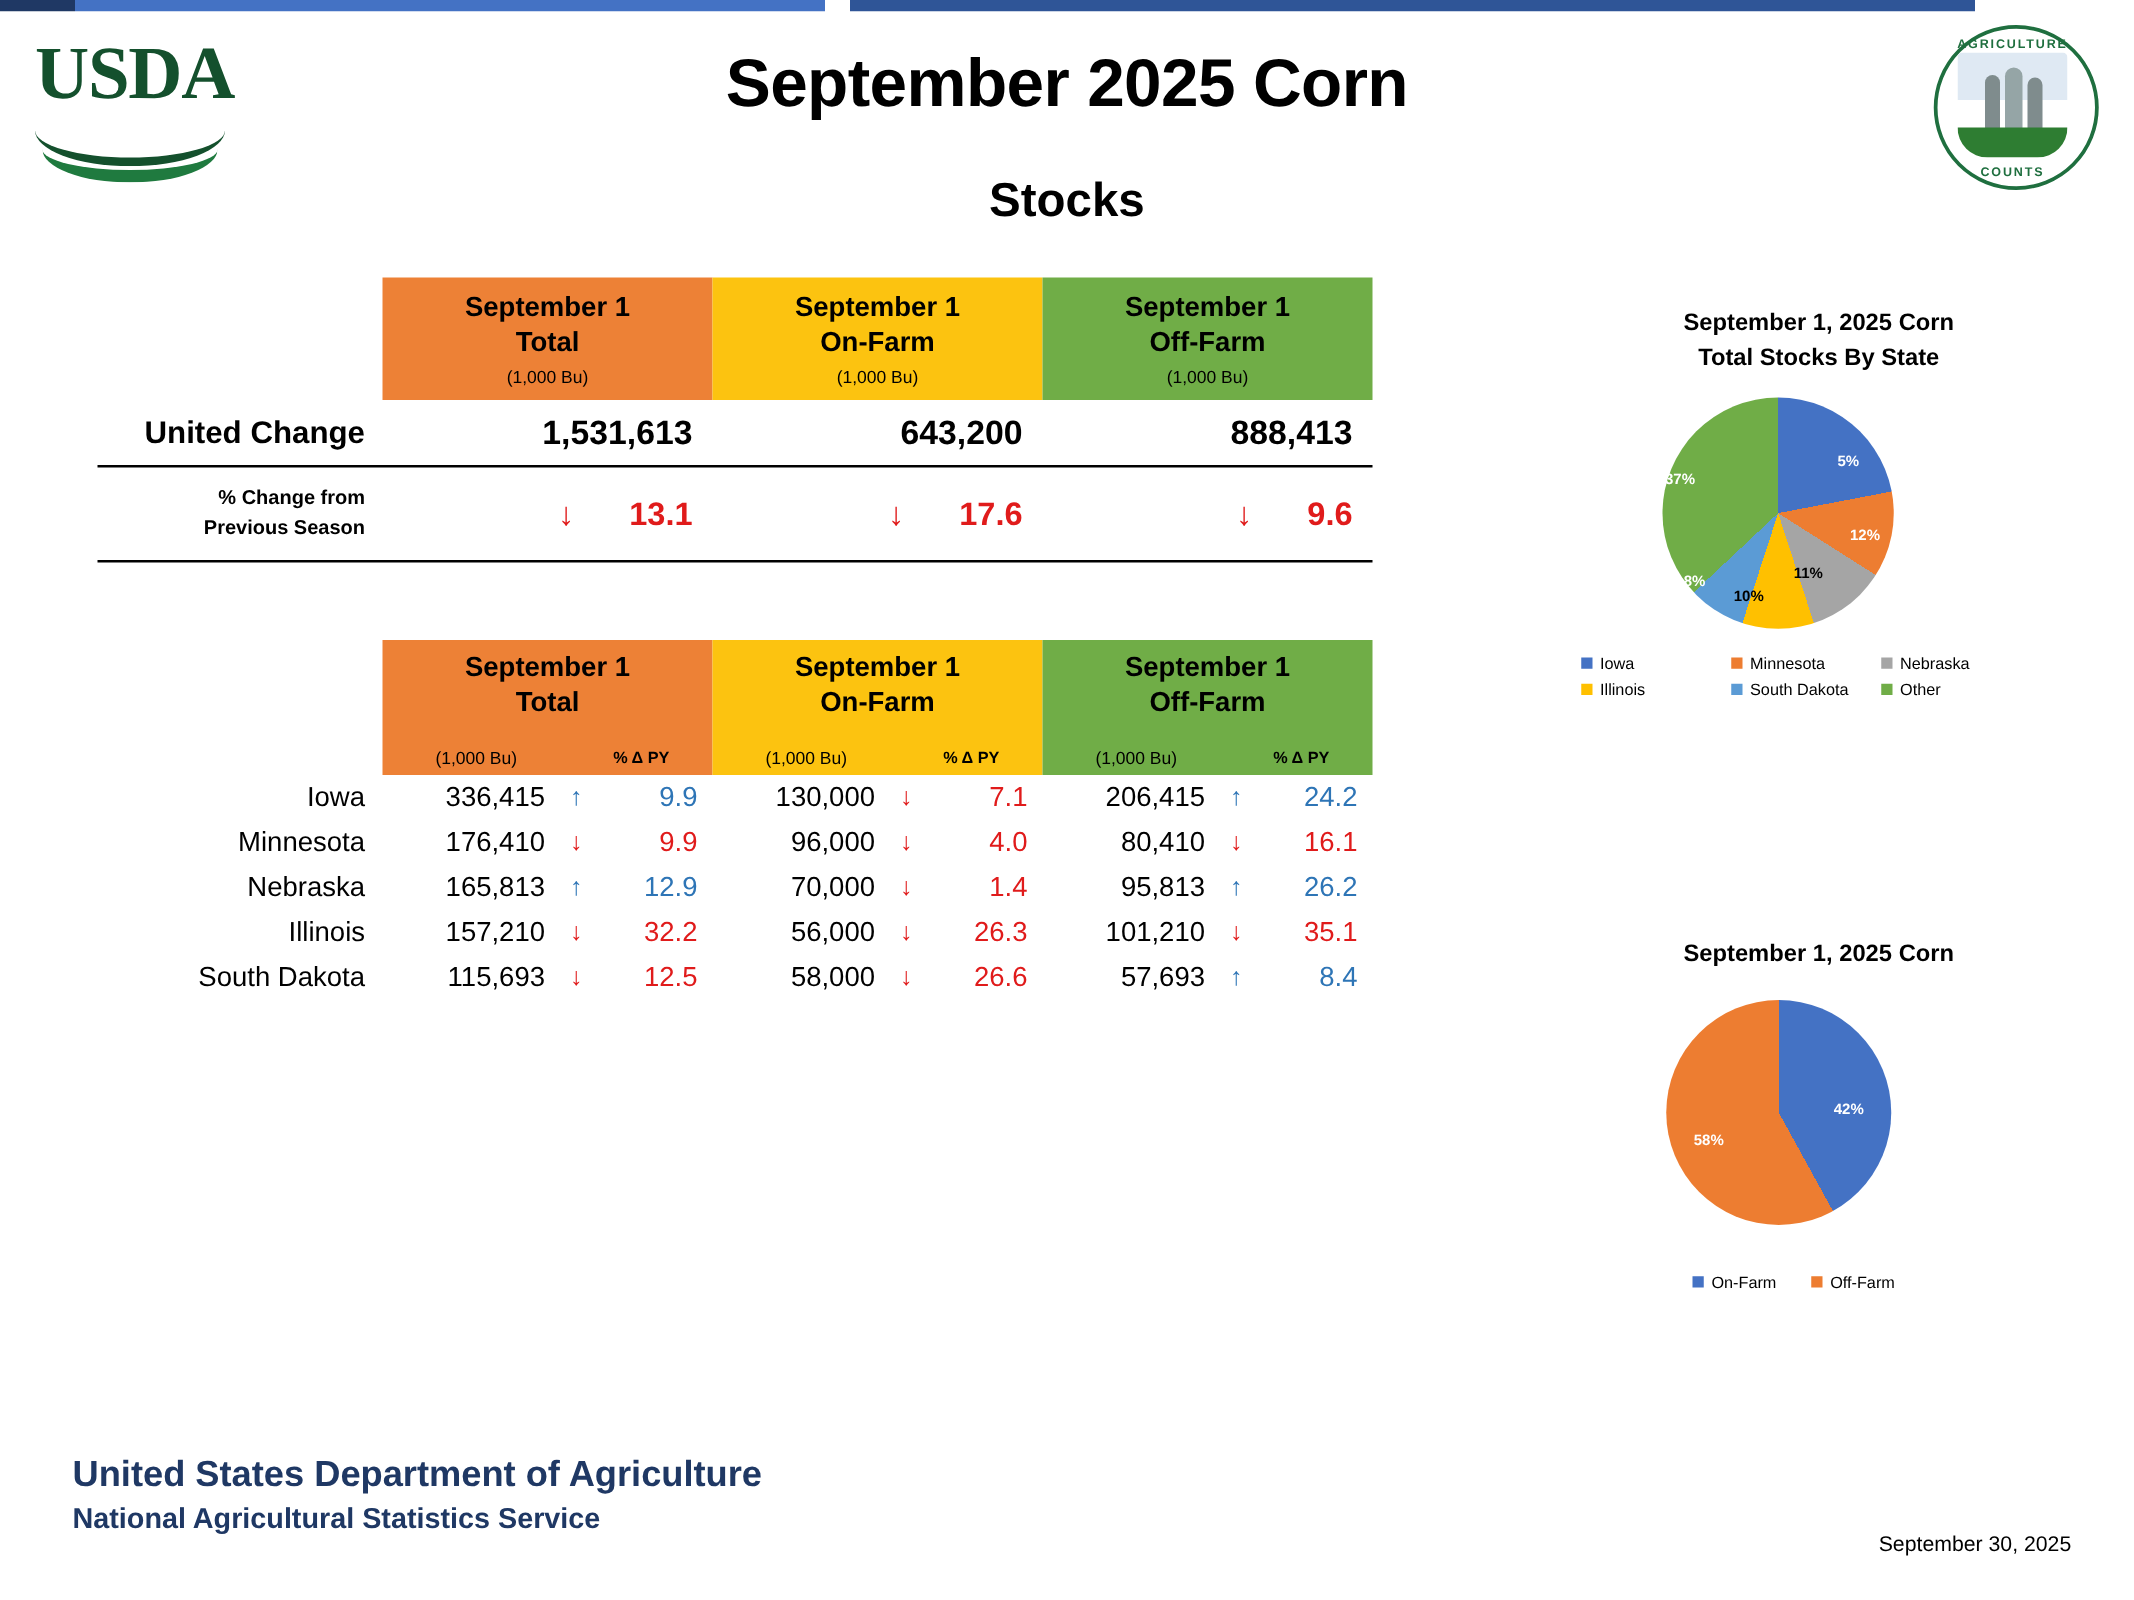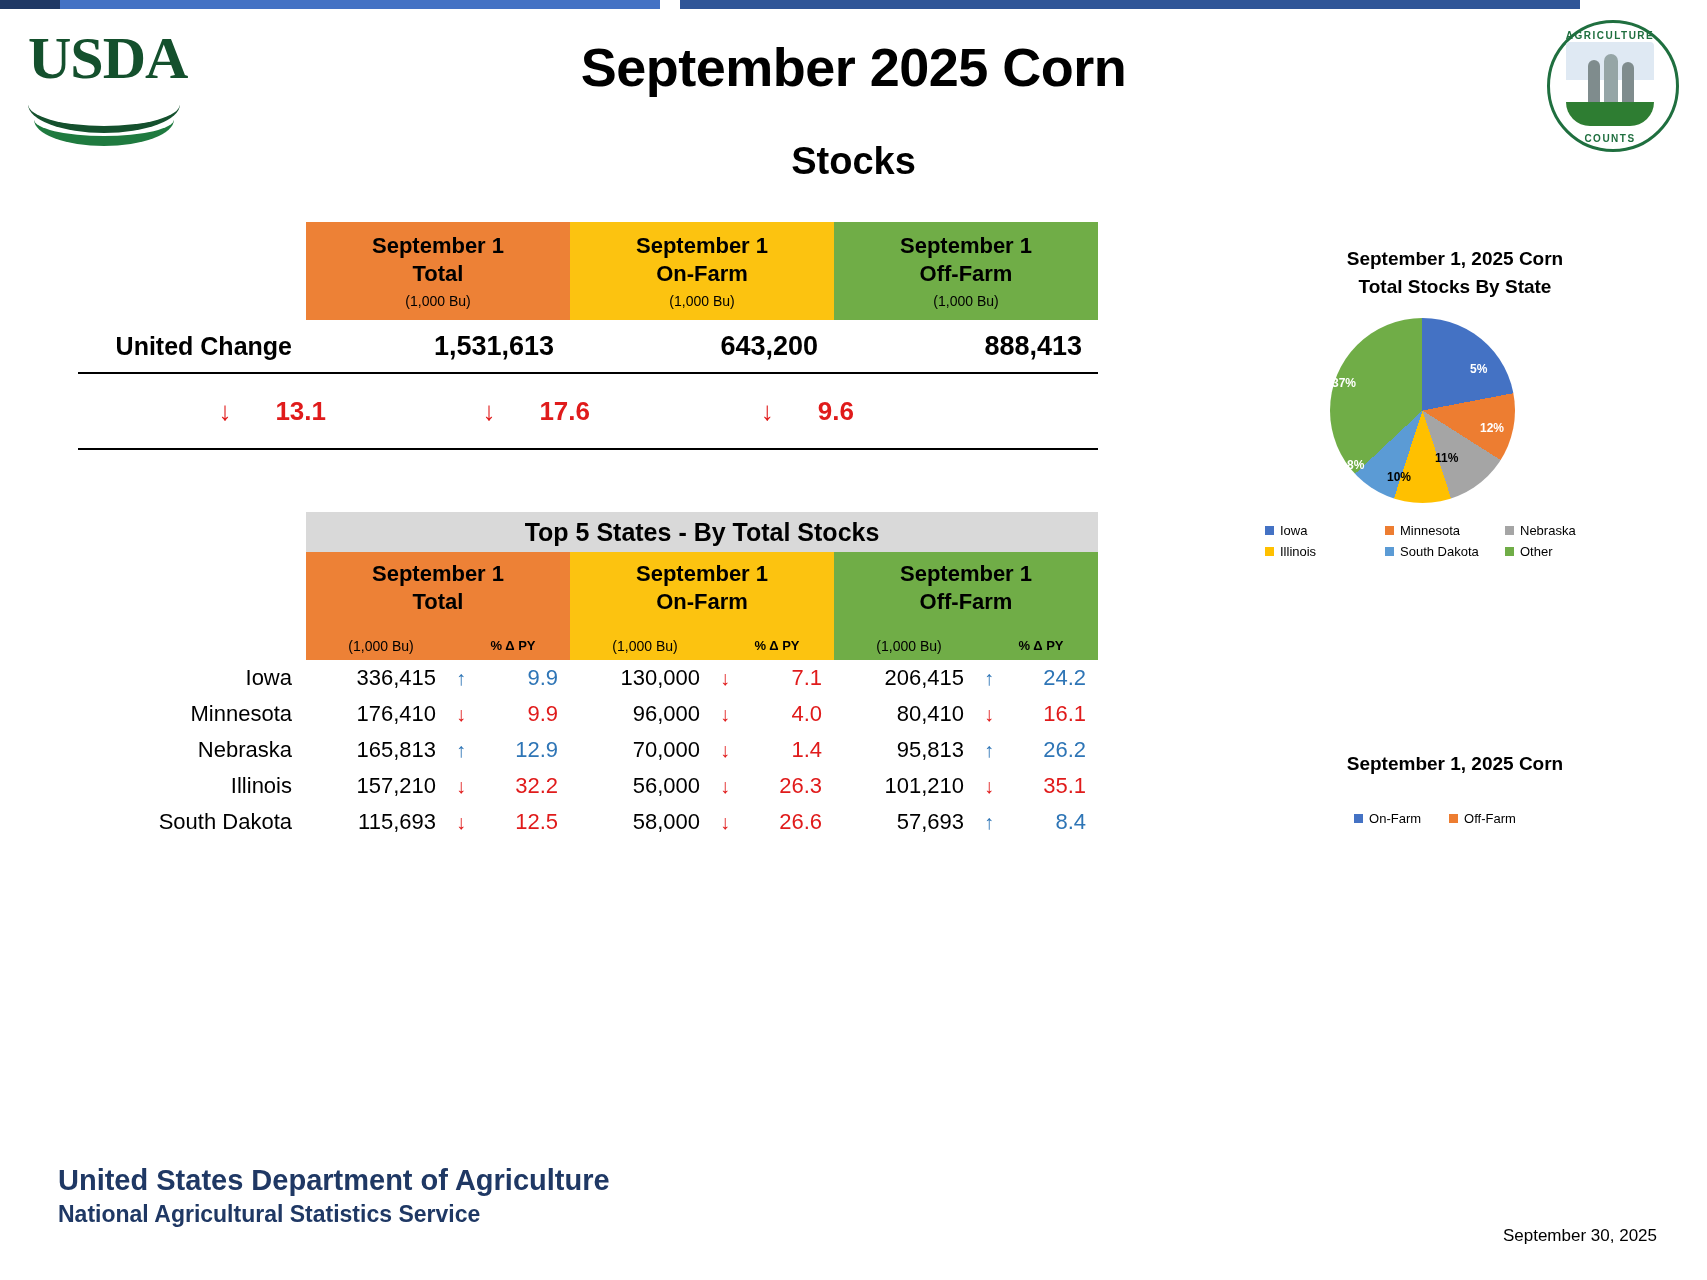--- a/index.html
+++ b/index.html
@@ -353,37 +353,40 @@
   </div>
 
   <div class="nat-row-us">
     <div class="lbl">United Change</div>
     <div class="val">1,531,613</div>
     <div class="val">643,200</div>
     <div class="val">888,413</div>
   </div>
 
   <div class="nat-row-chg">
+    <div class="lbl">
+      <div>% Change from</div>
+      <div>Previous Season</div>
+    </div>
     <div class="val">
       <span class="arrow">↓</span>
       <span>13.1</span>
     </div>
     <div class="val">
       <span class="arrow">↓</span>
       <span>17.6</span>
     </div>
     <div class="val">
       <span class="arrow">↓</span>
       <span>9.6</span>
     </div>
   </div>
 </div>
 
 <div class="top5">
-  <div class="top5-banner">Top 5 States - By Total Stocks</div>
   <div class="top5-head">
     <div class="cell c1">
       <div class="l1">September 1</div>
       <div class="l1">Total</div>
       <div class="sub">
         <div class="a">(1,000 Bu)</div>
         <div class="b">% Δ PY</div>
       </div>
     </div>
     <div class="cell c2">
@@ -539,20 +542,25 @@
       <span class="sw" style="background:#70AD47;"></span>
       <span>Other</span>
     </div>
   </div>
 </div>
 
 <div class="chart-block" style="left:1255px; top:750px; width:400px;">
   <div class="chart-title">
     <div>September 1, 2025 Corn</div>
   </div>
+  <div class="pie-wrap" style="width:400px; height:185px; margin-top:22px;">
+    <div class="pie" id="pie-position" style="position: absolute; left: 78px; top: 0px; width: 180px; height: 180px; background: conic-gradient(rgb(68, 114, 196) 0deg, rgb(68, 114, 196) 151.2deg, rgb(237, 125, 49) 151.2deg, rgb(237, 125, 49) 360deg);"></div>
+    <div class="pie-lbl" style="left:212px; top:80px;">42%</div>
+    <div class="pie-lbl" style="left:100px; top:105px;">58%</div>
+  </div>
   <div class="legend" style="width:260px; margin-top:30px; margin-left:50px; justify-content:center;">
     <div class="item" style="margin-right:28px;">
       <span class="sw" style="background:#4472C4;"></span>
       <span>On-Farm</span>
     </div>
     <div class="item">
       <span class="sw" style="background:#ED7D31;"></span>
       <span>Off-Farm</span>
     </div>
   </div>

